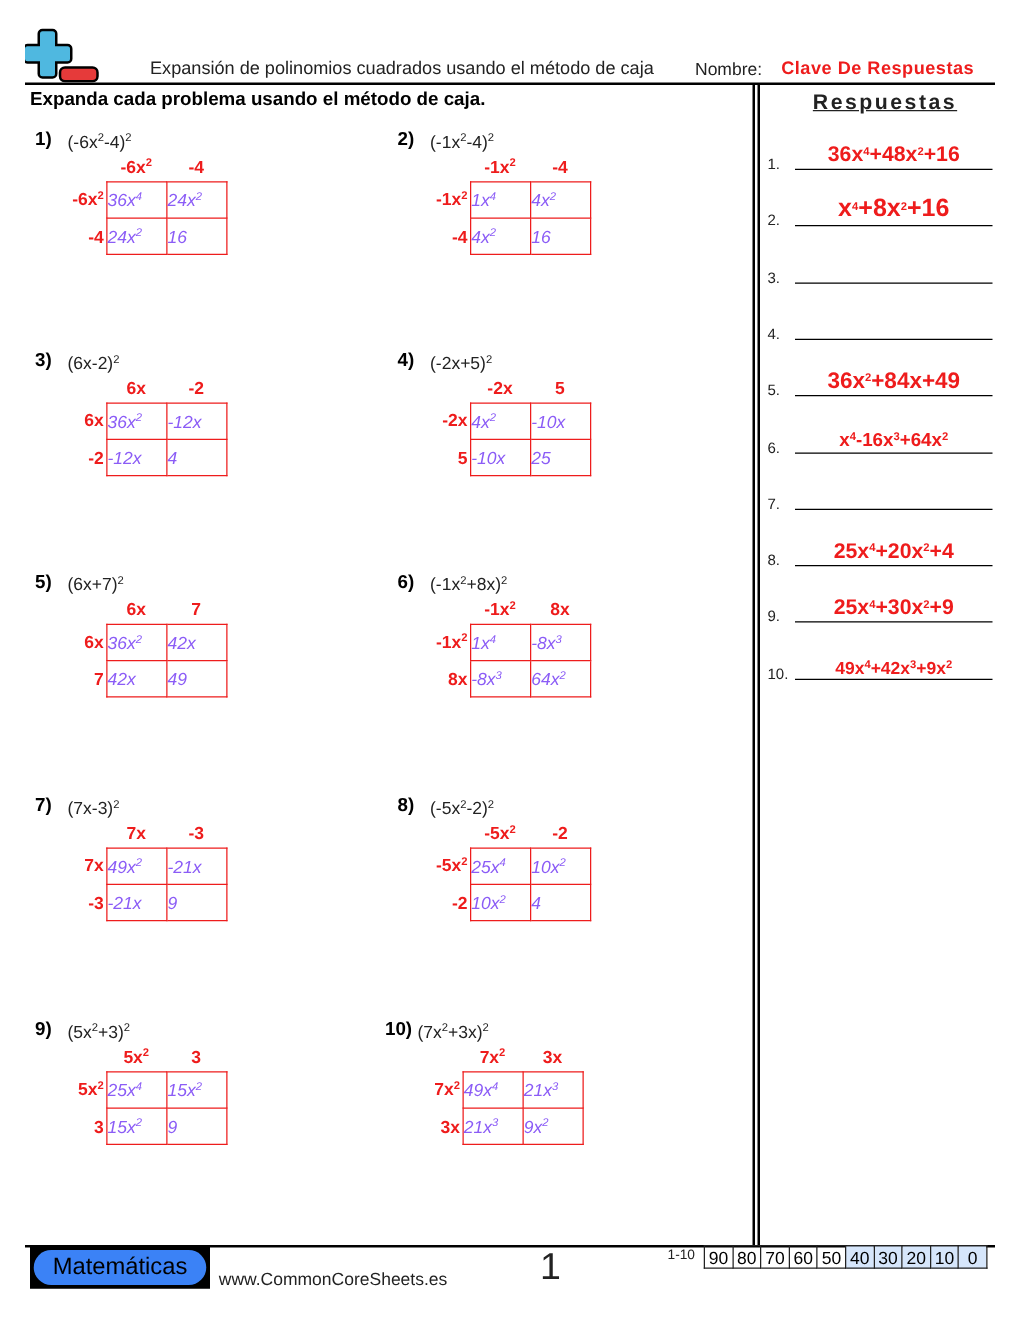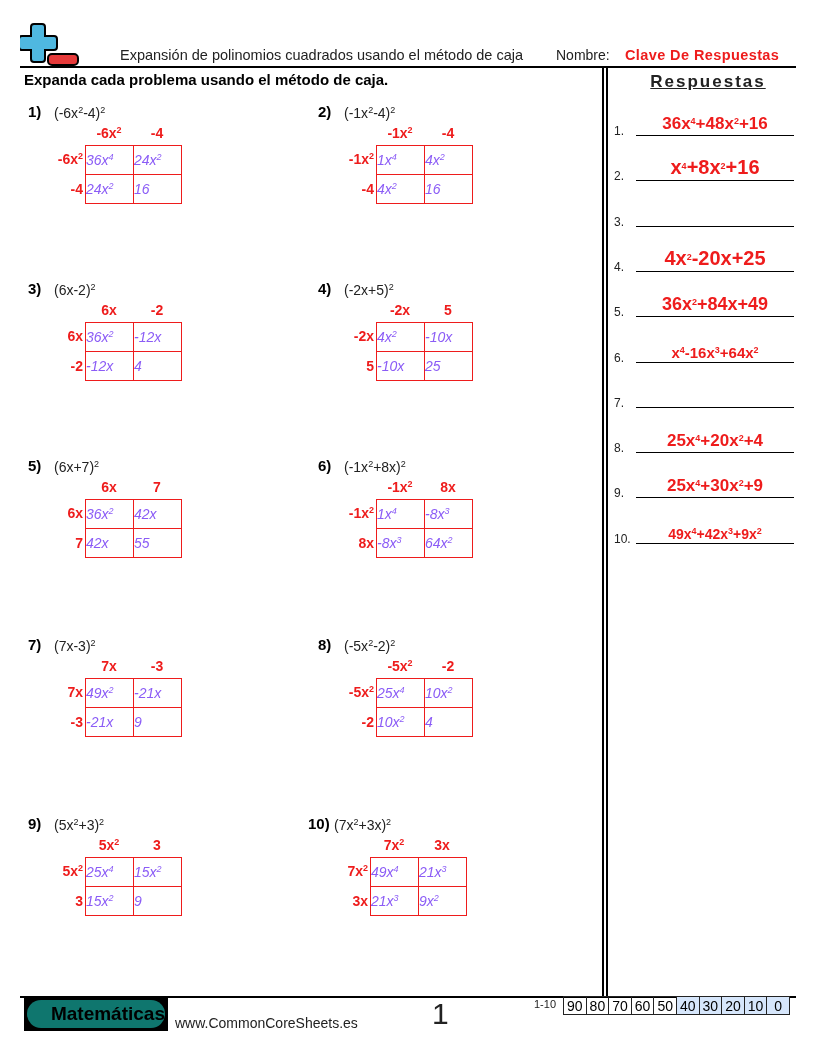--- a/index.html
+++ b/index.html
@@ -26,21 +26,21 @@
   .p-num { position: absolute; left: 0; top: 0; font-size: 15px; font-weight: bold; }
   .p-expr { position: absolute; left: 26px; top: 2px; font-size: 14px; color: #222; }
   sup { font-size: 9px; vertical-align: 5px; line-height: 0; }
   .col-h { position: absolute; top: 22px; width: 48px; text-align: center; font-size: 14px; font-weight: bold; color: #ee1c1c; }
   .row-h { position: absolute; width: 40px; text-align: right; font-size: 14px; font-weight: bold; color: #ee1c1c; }
   .box { position: absolute; top: 42px; border-collapse: collapse; }
   .box td { border: 1.5px solid #ee1c1c; width: 48px; height: 29px; text-align: left; font-size: 14px; color: #8b5cf6; font-style: italic; }
 
   .footer-rule { position: absolute; left: 20px; top: 996px; width: 776px; height: 2px; background: #000; }
   .brand-box { position: absolute; left: 24px; top: 997px; width: 144px; height: 34px; background: #000; }
-  .brand-pill { position: absolute; left: 3px; top: 3px; width: 138px; height: 28px; background: #0f766e; border-radius: 14px; font-size: 19px; font-weight: bold; text-align: right; line-height: 28px; }
+  .brand-pill { position: absolute; left: 3px; top: 3px; width: 138px; height: 28px; background: #3b82f6; border-radius: 14px; font-size: 19px; font-weight: normal; text-align: center; line-height: 28px; }
   .site { position: absolute; left: 175px; top: 1015px; font-size: 14px; color: #222; }
   .page-num { position: absolute; left: 432px; top: 997px; font-size: 30px; color: #222; }
   .score-label { position: absolute; left: 534px; top: 998px; font-size: 11px; color: #222; }
   .score-table { position: absolute; left: 563px; top: 996px; border-collapse: collapse; }
   .score-table td { border: 1px solid #222; width: 22.6px; height: 18px; font-size: 14px; text-align: center; }
   .score-table td.hi { background: #d6e6fb; }
 </style>
 </head>
 <body>
 
@@ -68,21 +68,20 @@
     <span class="answer-line"></span>
     <span class="answer-val" style="font-size:20px">x<sup>4</sup>+8x<sup>2</sup>+16</span>
     </div>
     <div class="answer-row" style="top: 198.6px;">
       <span class="answer-num">3.</span>
     <span class="answer-line"></span>
     </div>
     <div class="answer-row" style="top: 243.9px;">
       <span class="answer-num">4.</span>
     <span class="answer-line"></span>
-    <span class="answer-val" style="font-size:20px">4x<sup>2</sup>-20x+25</span>
     </div>
     <div class="answer-row" style="top: 289.2px;">
       <span class="answer-num">5.</span>
     <span class="answer-line"></span>
     <span class="answer-val" style="font-size:18px">36x<sup>2</sup>+84x+49</span>
     </div>
     <div class="answer-row" style="top: 334.5px;">
       <span class="answer-num">6.</span>
     <span class="answer-line"></span>
     <span class="answer-val" style="font-size:15px">x<sup>4</sup>-16x<sup>3</sup>+64x<sup>2</sup></span>
@@ -197,21 +196,21 @@
       <div class="row-h" style="left:15px;top:48px">6x</div>
       <div class="row-h" style="left:15px;top:78px">7</div>
       <table class="box" style="left:57px">
         <tbody>
           <tr>
             <td>36x<sup>2</sup></td>
             <td>42x</td>
           </tr>
           <tr>
             <td>42x</td>
-            <td>55</td>
+            <td>49</td>
           </tr>
         </tbody>
       </table>
     </div>
     <div class="problem" style="left: 318px; top: 457px;">
       <div class="p-num">6)</div>
       <div class="p-expr">(-1x<sup>2</sup>+8x)<sup>2</sup></div>
       <div class="col-h" style="left:58px">-1x<sup>2</sup></div>
       <div class="col-h" style="left:106px">8x</div>
       <div class="row-h" style="left:16px;top:48px">-1x<sup>2</sup></div>

